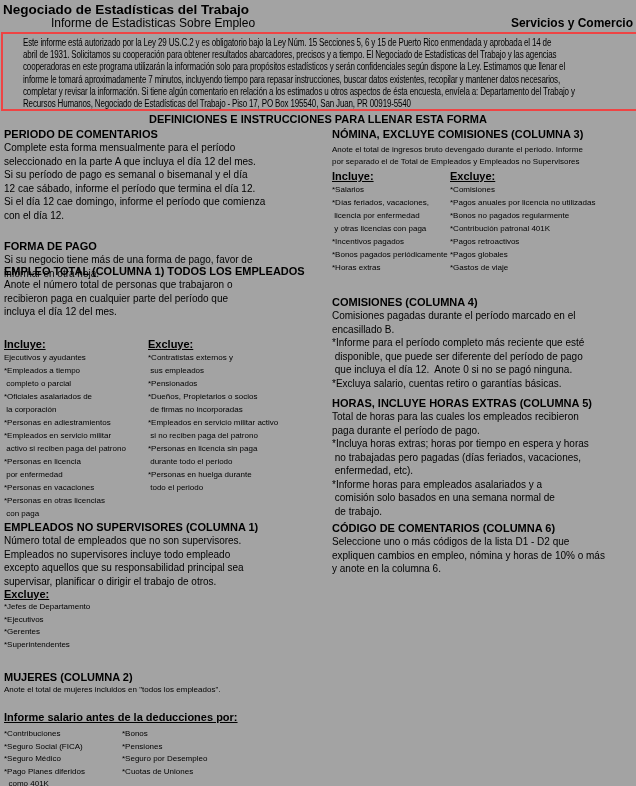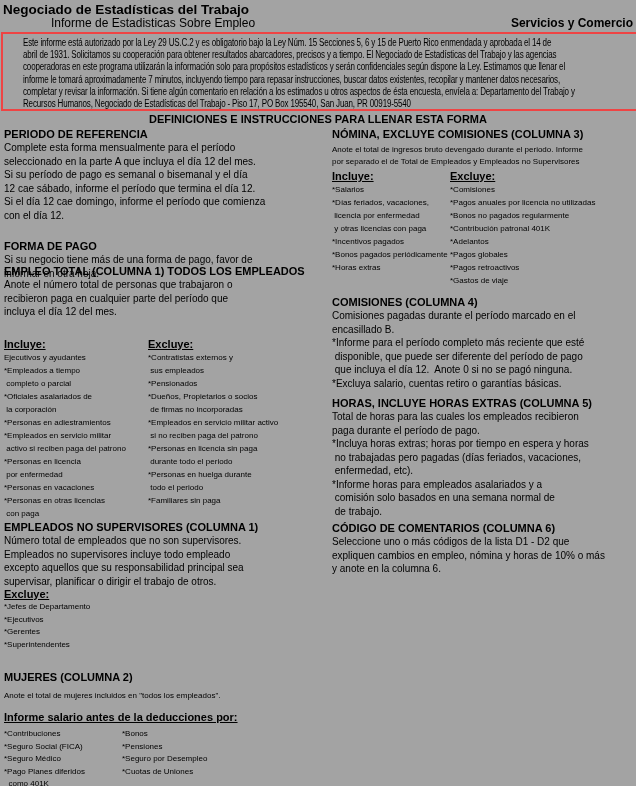--- a/index.html
+++ b/index.html
@@ -38,21 +38,21 @@
         <div class="nline">completar y revisar la información.  Si tiene algún comentario en relación a los estimados u otros aspectos de ésta encuesta, envíela a:  Departamento del Trabajo y</div>
         <div class="nline">Recursos Humanos, Negociado de Estadísticas del Trabajo - Piso 17, PO Box 195540, San Juan, PR 00919-5540</div>
       </div>
   </div>
 
   <div class="abs doc-title" style="top:113px;left:0;">DEFINICIONES E INSTRUCCIONES PARA LLENAR ESTA FORMA</div>
 
   <div class="abs" style="top:128px;left:4px;width:327px;height:658px;">
 
     <section class="abs" style="top:0;left:0;width:327px;">
-      <div class="h3">PERIODO DE REFERENCIA</div>
+      <div class="h3">PERIODO DE COMENTARIOS</div>
       <div class="body10">
           <div class="line">Complete esta forma mensualmente para el período</div>
           <div class="line">seleccionado en la parte A que incluya el día 12 del mes.</div>
           <div class="line">Si su período de pago es semanal o bisemanal y el día</div>
           <div class="line">12 cae sábado, informe el período que termina el día 12.</div>
           <div class="line">Si el día 12 cae domingo, informe el período que comienza</div>
           <div class="line">con el día 12.</div>
         </div>
     </section>
 
@@ -99,21 +99,20 @@
             <div class="li"> sus empleados</div>
             <div class="li">*Pensionados</div>
             <div class="li">*Dueños, Propietarios o socios</div>
             <div class="li"> de firmas no incorporadas</div>
             <div class="li">*Empleados en servicio militar activo</div>
             <div class="li"> si no reciben paga del patrono</div>
             <div class="li">*Personas en licencia sin paga</div>
             <div class="li"> durante todo el periodo</div>
             <div class="li">*Personas en huelga durante</div>
             <div class="li"> todo el periodo</div>
-            <div class="li">*Familiares sin paga</div>
           </div>
       </div>
     </div>
 
     <section class="abs" style="top:393px;left:0;width:327px;">
       <div class="h3">EMPLEADOS NO SUPERVISORES (COLUMNA 1)</div>
       <div class="body10">
           <div class="line">Número total de empleados que no son supervisores.</div>
           <div class="line">Empleados no supervisores incluye todo empleado</div>
           <div class="line">excepto aquellos que su responsabilidad principal sea</div>
@@ -123,21 +122,21 @@
       <div class="list8t">
           <div class="li">*Jefes de Departamento</div>
           <div class="li">*Ejecutivos</div>
           <div class="li">*Gerentes</div>
           <div class="li">*Superintendentes</div>
         </div>
     </section>
 
     <section class="abs" style="top:543px;left:0;width:327px;">
       <div class="h3">MUJERES (COLUMNA 2)</div>
-      <div class="small-body" style="margin-top:6px;">
+      <div class="small-body" style="margin-top:0;">
           <div class="line">Anote el total de mujeres incluidos en "todos los empleados".</div>
         </div>
     </section>
 
     <section class="abs" style="top:583px;left:0;width:327px;">
       <div class="lh">Informe salario antes de la deducciones por:</div>
       <div style="position:relative;height:70px;margin-top:4px;">
         <div class="subcol list8t" style="left:0;width:116px;">
             <div class="li">*Contribuciones</div>
             <div class="li">*Seguro Social (FICA)</div>
@@ -179,23 +178,22 @@
             <div class="li">*Horas extras</div>
           </div>
       </div>
       <div class="subcol" style="left:118px;width:184px;">
         <div class="lh">Excluye:</div>
         <div class="list8">
             <div class="li">*Comisiones</div>
             <div class="li">*Pagos anuales por licencia no utilizadas</div>
             <div class="li">*Bonos no pagados regularmente</div>
             <div class="li">*Contribución patronal 401K</div>
-            <div class="li">*Adelantos</div>
+            <div class="li">*Pagos retroactivos</div>
             <div class="li">*Pagos globales</div>
-            <div class="li">*Pagos retroactivos</div>
             <div class="li">*Gastos de viaje</div>
           </div>
       </div>
     </div>
 
     <section class="abs" style="top:168px;left:0;width:302px;">
       <div class="h3">COMISIONES (COLUMNA 4)</div>
       <div class="body10">
           <div class="line">Comisiones pagadas durante el período marcado en el</div>
           <div class="line">encasillado B.</div>

